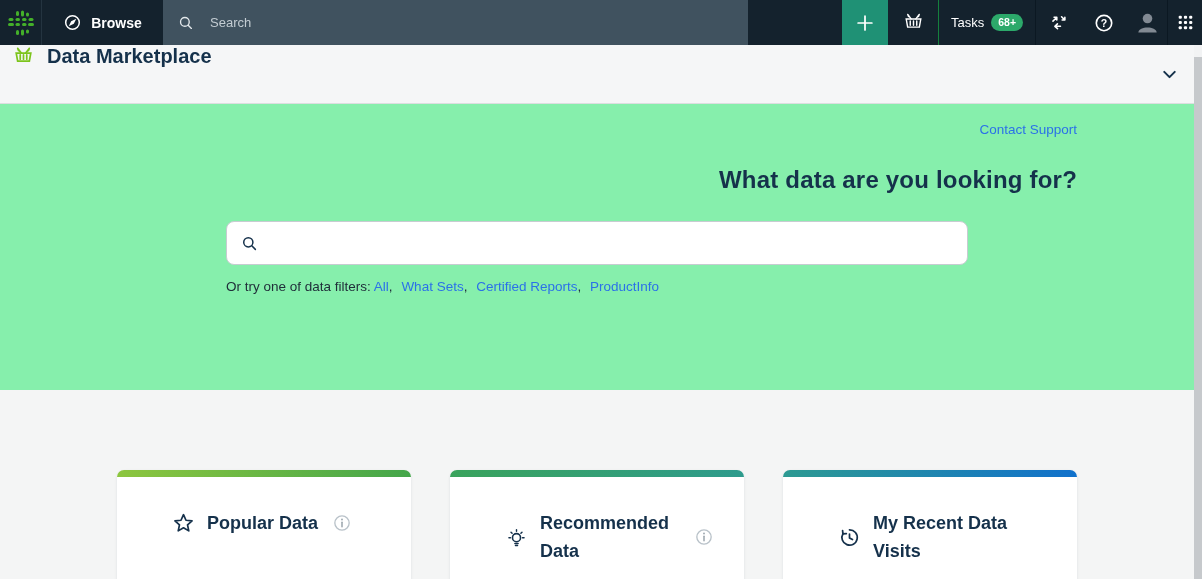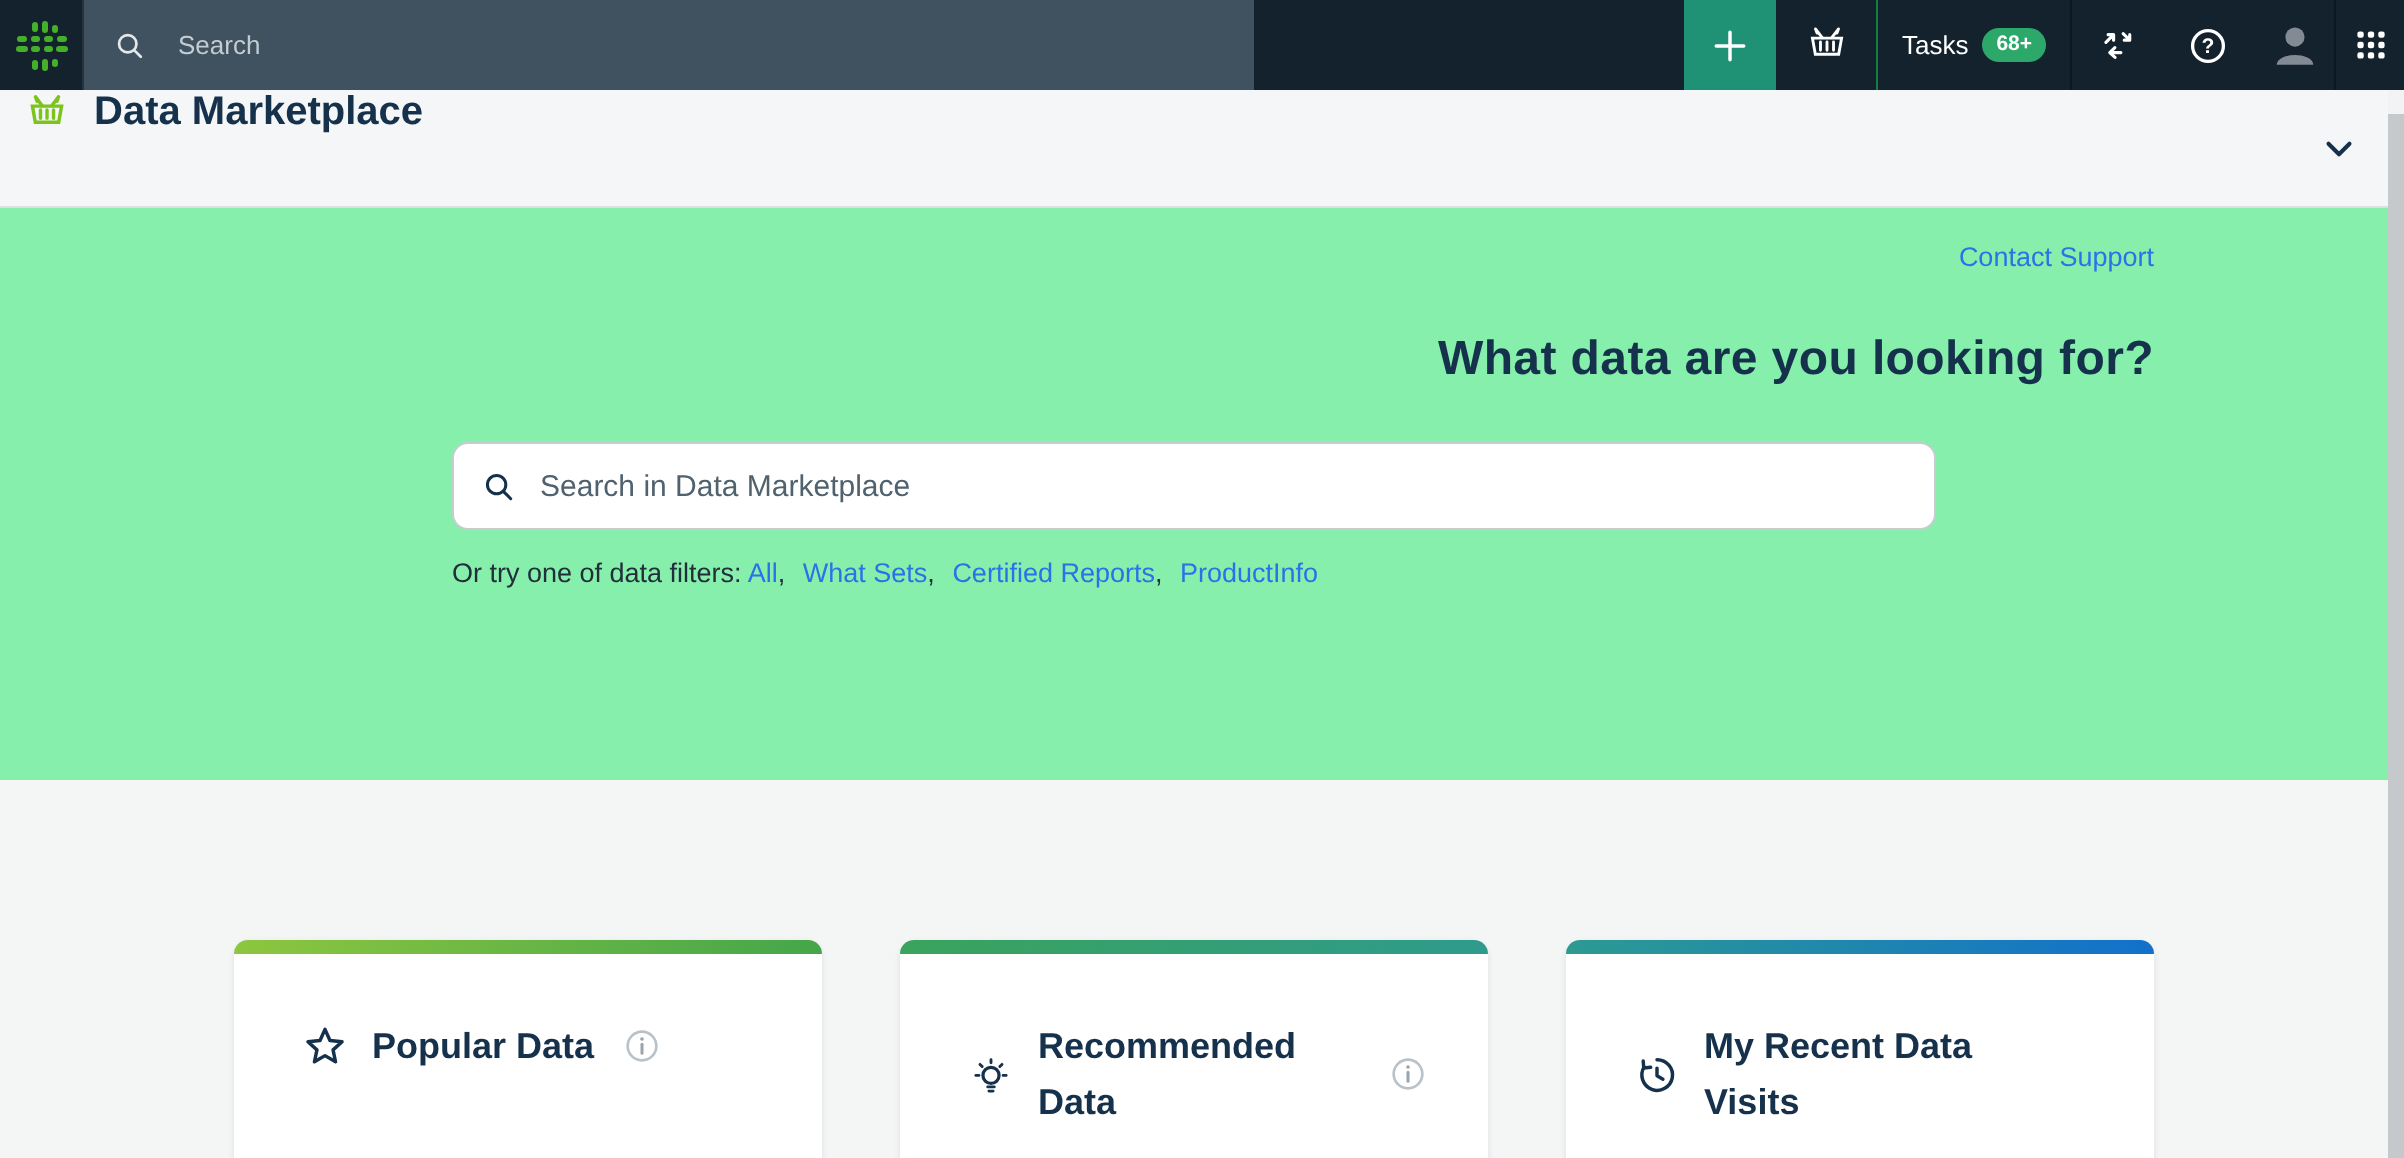--- a/index.html
+++ b/index.html
@@ -58,21 +58,21 @@
   .filters { margin:14px 0 0 109px; font-size:13.5px; color:#202f3a; }
   .filters a { font-size:13.5px; }
   .filters .sep { margin-right:5px; }
 
   
   .cards-section { flex:1; background:var(--section-bg,#f4f5f5);
     padding:80px 117px 0; display:flex; gap:39px; align-items:flex-start; }
   .card { width:294px; height:220px; background:#fff; border-radius:8px 8px 0 0;
     box-shadow:0 1px 3px rgba(24,40,58,.10); }
   .accent { height:7px; border-radius:8px 8px 0 0; }
-  .card-body { padding:32px 30px 0 34px; }
+  .card-body { padding:32px 30px 0 34px;margin-left:21px; }
   .title-row { display:flex; align-items:center; gap:12px; }
   .card-icon { flex:none; width:23px; height:23px; color:var(--dark-text,#15314b); display:flex; }
   .card-title { font-size:18px; font-weight:700; color:var(--dark-text,#15314b);
     line-height:28px; max-width:165px; }
   .info-btn { flex:none; width:20px; height:20px; margin-left:2px; cursor:pointer; display:flex; }
 
   svg { display:block; }
 </style>
 </head>
 <body>
@@ -94,20 +94,29 @@
           <rect x="20.5" y="8" width="5" height="3" rx="1.5"></rect>
           <rect x="20" y="13" width="6" height="3" rx="1.5"></rect>
           <rect x="7.5" y="8" width="4.5" height="3" rx="1.5"></rect>
           <rect x="14" y="8" width="4.5" height="3" rx="1.5"></rect>
           <rect x="7.5" y="13" width="4.5" height="3" rx="1.5"></rect>
           <rect x="14" y="13" width="4.5" height="3" rx="1.5"></rect>
         </svg>
       </span>
     </div>
 
+    <div class="nav-block browse-block">
+      <span>
+        <svg width="19" height="19" viewBox="0 0 24 24">
+          <circle cx="12" cy="12" r="8.6" fill="none" stroke="#fff" stroke-width="1.9"></circle>
+          <polygon points="7.2,16.8 10.3,10.3 16.8,7.2 13.7,13.7" fill="#fff"></polygon>
+        </svg>
+      </span>
+      <span>Browse</span>
+    </div>
 
     <div class="nav-search">
       <span>
         <svg width="18" height="18" viewBox="0 0 24 24">
           <circle cx="10.5" cy="10.5" r="5.8" fill="none" stroke="#e3e8eb" stroke-width="1.8"></circle>
           <line x1="14.9" y1="14.9" x2="19.2" y2="19.2" stroke="#e3e8eb" stroke-width="1.8" stroke-linecap="round"></line>
         </svg>
       </span>
       <input type="text" placeholder="Search" style="">
     </div>
@@ -209,21 +218,20 @@
             <a class="link">Contact Support</a>
           </div>
           <h1>What data are you looking for?</h1>
           <div class="big-search">
             <span>
               <svg width="19" height="19" viewBox="0 0 24 24">
                 <circle cx="10.5" cy="10.5" r="5.8" fill="none" stroke="#15314b" stroke-width="1.9"></circle>
                 <line x1="14.9" y1="14.9" x2="19.4" y2="19.4" stroke="#15314b" stroke-width="1.9" stroke-linecap="round"></line>
               </svg>
             </span>
-            <input type="text" placeholder="Search in Data Marketplace" style="">
           </div>
           <div class="filters">
             <span></span><span>Or try one of data filters: </span>
             <a class="link">All</a><span class="sep">,</span>
             <a class="link">What Sets</a><span class="sep">,</span>
             <a class="link">Certified Reports</a><span class="sep">,</span>
             <a class="link">ProductInfo</a>
           </div>
         </div>
       </div>

